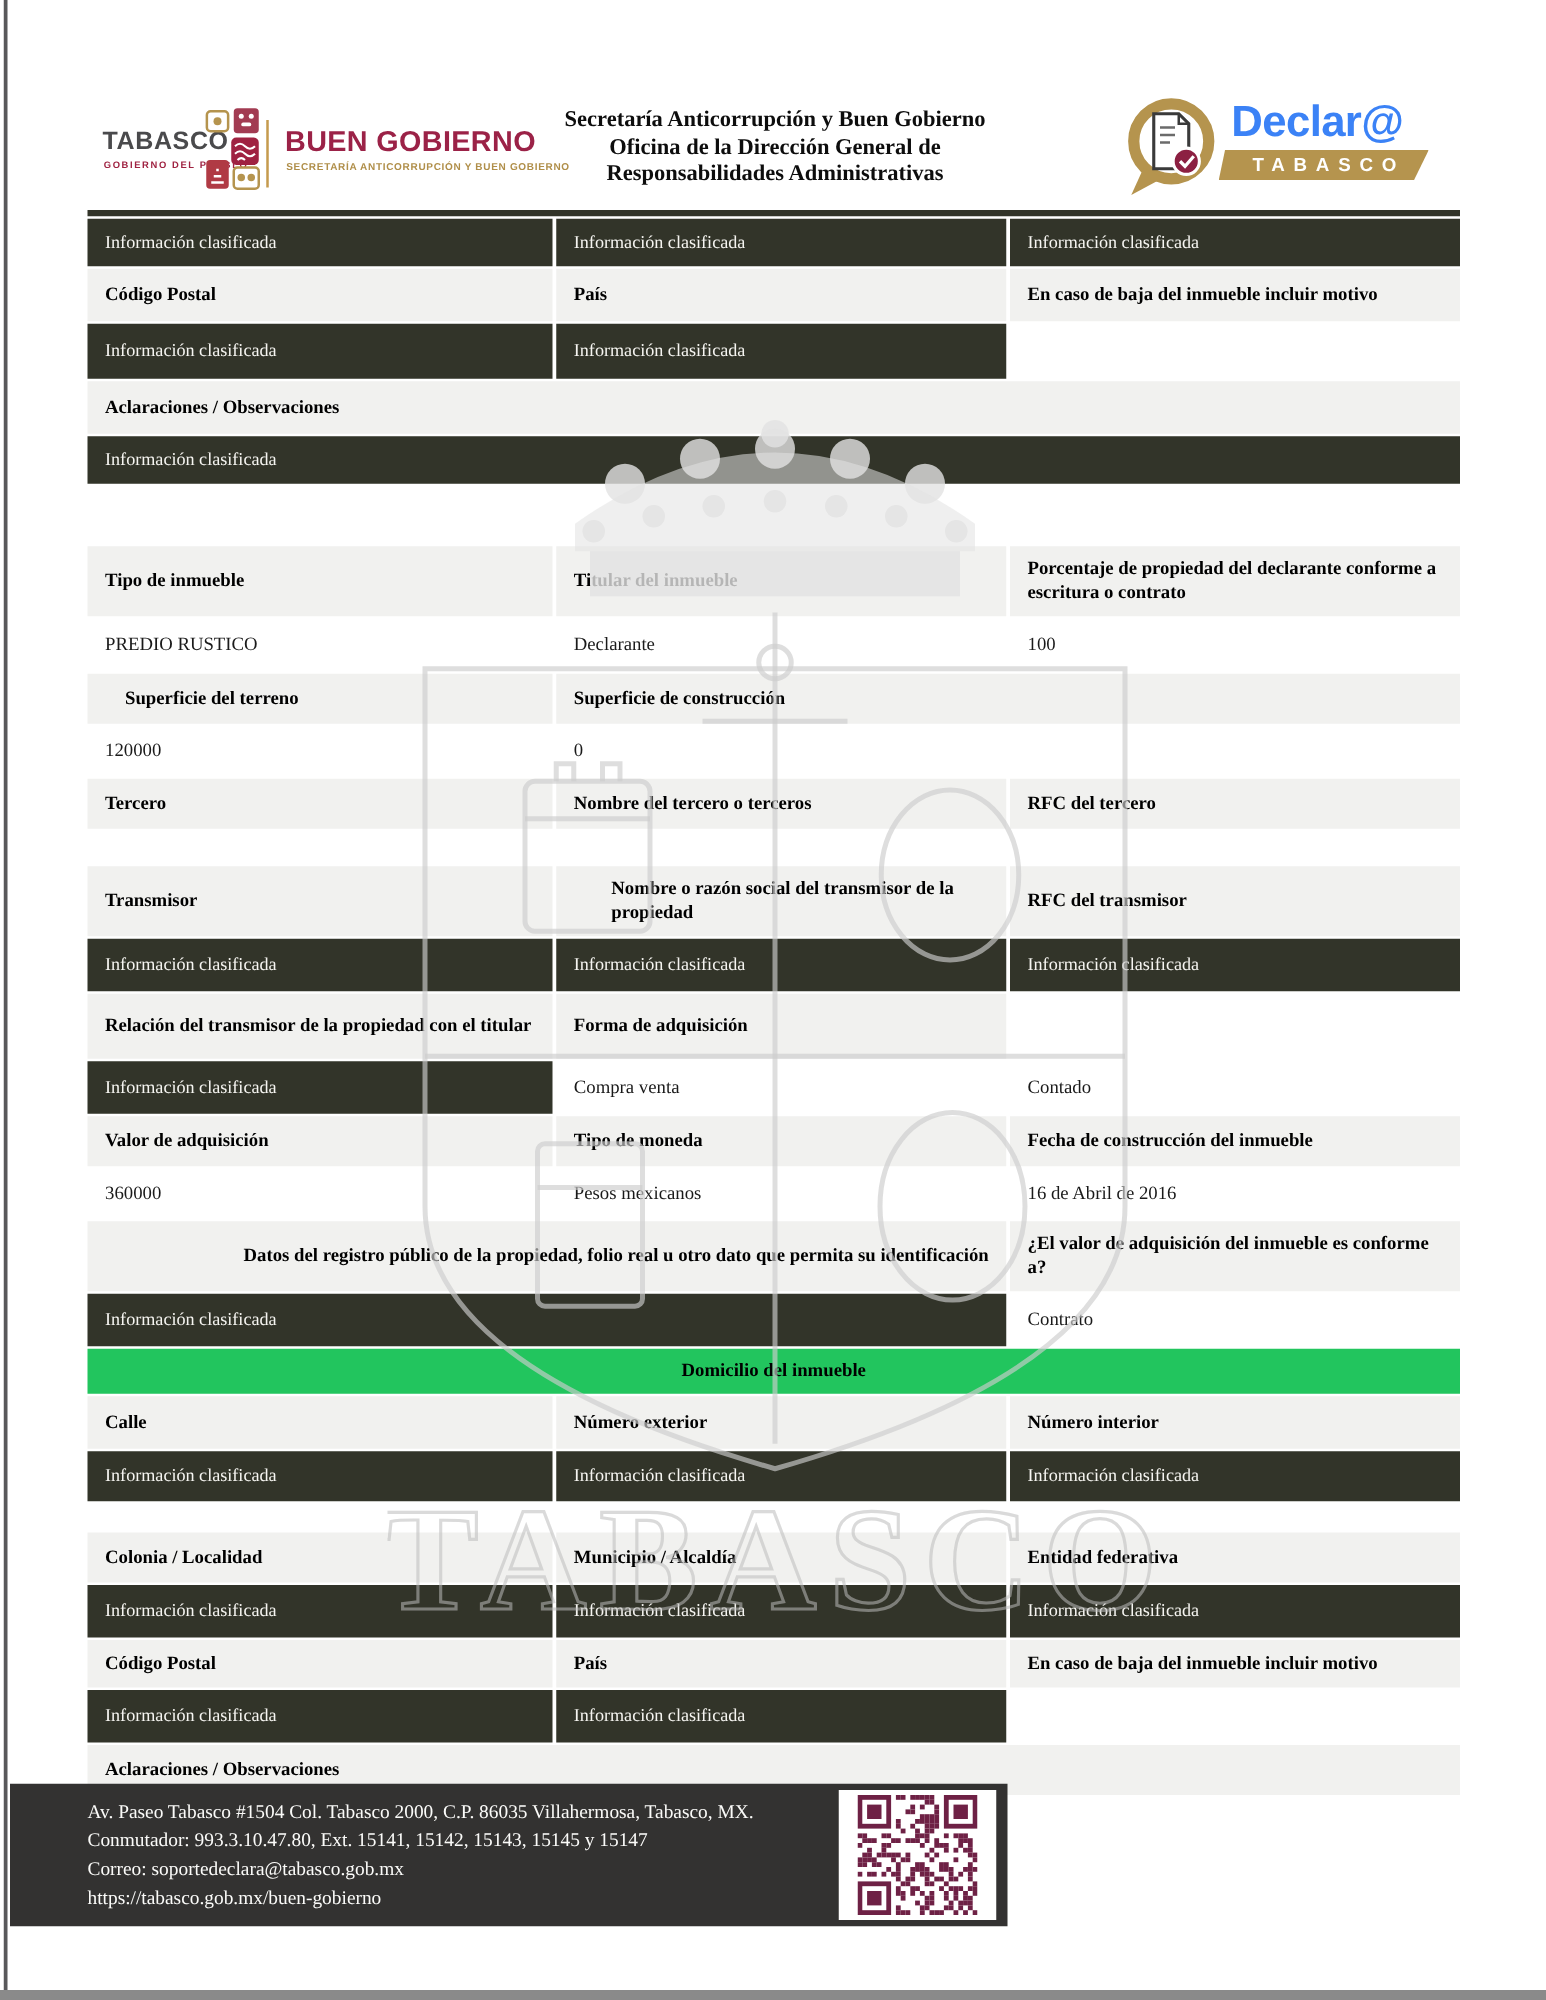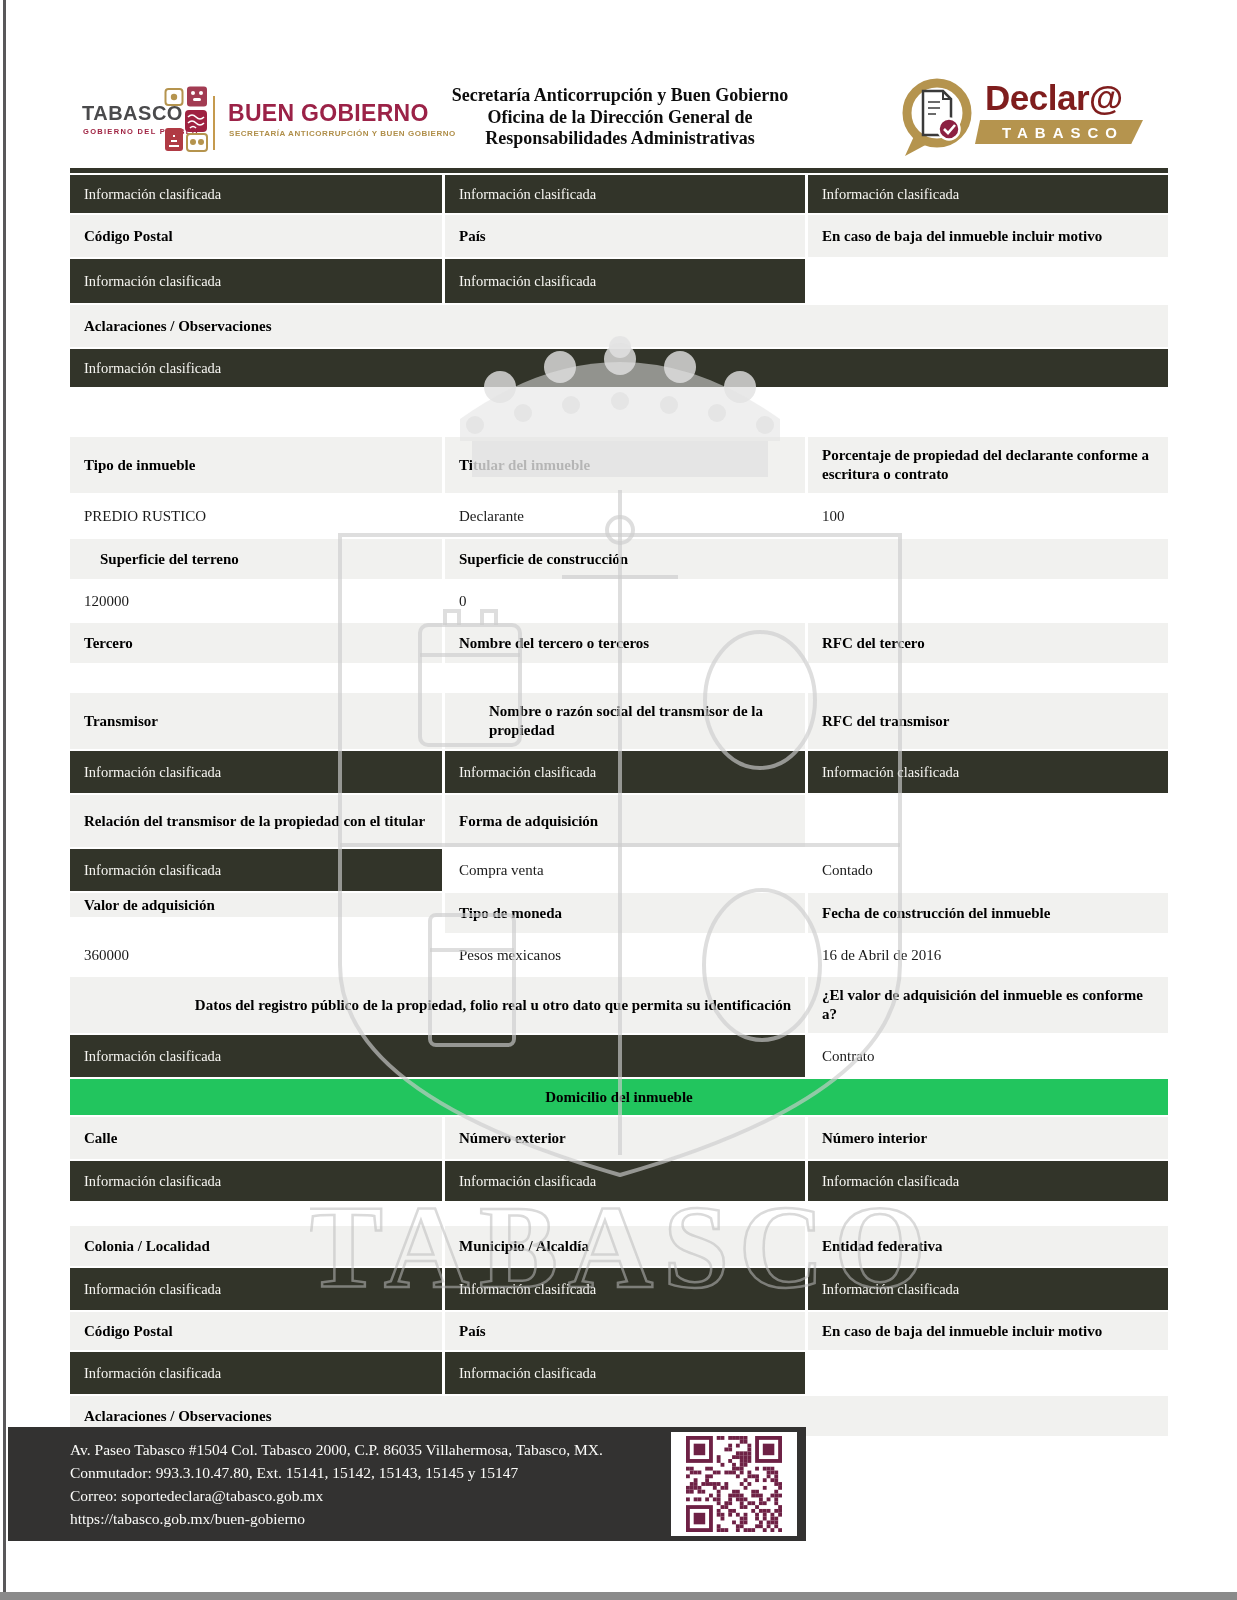--- a/index.html
+++ b/index.html
@@ -18,21 +18,21 @@
   .glyphs{position:absolute;left:163px;top:86px;}
   .gold-div{position:absolute;left:213px;top:96px;width:2px;height:54px;background:#c59a4e;}
   .bg-word{position:absolute;left:228px;top:100px;font-family:"Liberation Sans",sans-serif;
            font-size:23px;font-weight:bold;letter-spacing:.3px;color:#9b2247;}
   .bg-sub{position:absolute;left:229px;top:129px;font-family:"Liberation Sans",sans-serif;
           font-size:8px;font-weight:bold;letter-spacing:.55px;color:#b08f4a;}
   .title{position:absolute;left:420px;top:85px;width:400px;text-align:center;
          font-weight:bold;font-size:18px;line-height:21.5px;color:#0d0d0d;}
   .declara{position:absolute;left:895px;top:72px;width:260px;height:90px;}
   .declara-name{position:absolute;left:90px;top:6px;font-family:"Liberation Sans",sans-serif;
-                font-size:35px;font-weight:bold;letter-spacing:-.5px;color:#7f1d1d;}
+                font-size:35px;font-weight:bold;letter-spacing:-.5px;color:#3b82f6;}
   .declara-banner{position:absolute;left:80px;top:48px;width:168px;height:24px;background:#b5944e;
                   clip-path:polygon(3% 0,100% 0,93% 100%,0 100%);
                   display:flex;align-items:center;justify-content:center;}
   .declara-banner span{font-family:"Liberation Sans",sans-serif;font-size:15px;font-weight:bold;
                   color:#fff;letter-spacing:7px;padding-left:8px;}
 
   
   .tbl{position:absolute;left:70px;width:1098px;z-index:1;}
   #table-top{top:168px;}
   #table-main{top:437px;}
@@ -254,21 +254,21 @@
           <span>Información clasificada</span>
         </div>
         <div class="cell value" style="height: 42px; text-align: right;">
           <span>Compra venta</span>
         </div>
         <div class="cell value" style="height: 42px;">
           <span>Contado</span>
         </div>
       </div>
       <div class="trow" style="height: 40px;">
-        <div class="cell head" style="height: 24px;">
+        <div class="cell head" style="height: 40px;">
           <span>Valor de adquisición</span>
         </div>
         <div class="cell head" style="height: 40px;">
           <span>Tipo de moneda</span>
         </div>
         <div class="cell head" style="height: 40px;">
           <span>Fecha de construcción del inmueble</span>
         </div>
       </div>
       <div class="trow" style="height: 40px;">

